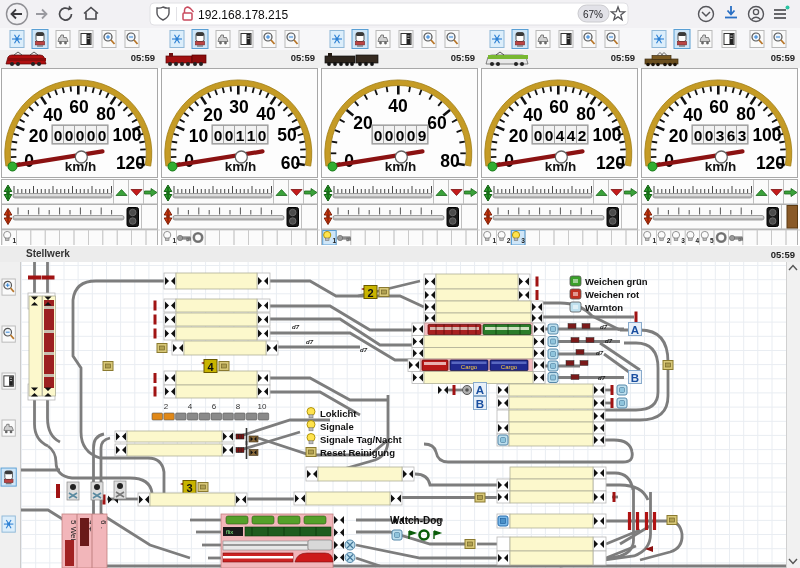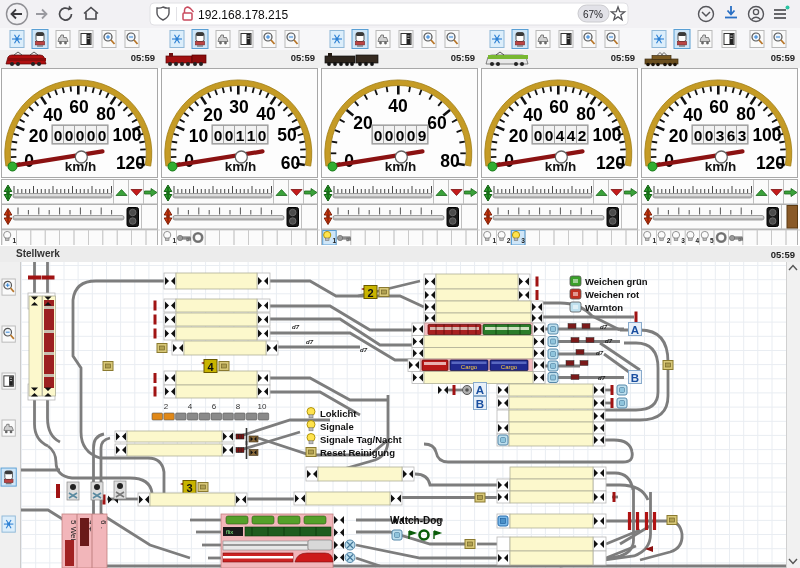--- a/index.html
+++ b/index.html
@@ -923,21 +923,21 @@
     <circle cx="81.2" cy="169.5" r="4.2" fill="none" stroke="#808080" stroke-width="2.6"></circle>
     <circle cx="81.2" cy="169.5" r="4.2" fill="none" stroke="#555" stroke-width="0.5"></circle>
     <g stroke="#6e6e6e" fill="#9a9a9a" stroke-width="0.8">
       <circle cx="92.10000000000001" cy="170" r="2.6"></circle>
       <rect x="94.60000000000001" y="168.9" width="7.5" height="2.2"></rect>
       <rect x="98.80000000000001" y="170" width="1.6" height="2.8"></rect>
       <rect x="101.00000000000001" y="170" width="1.6" height="2.2"></rect>
     </g>
   </svg>
 <div class="abs" style="left:0;top:246px;width:800px;height:16px;background:#ececec;border-bottom:1px solid #bbb"></div>
-<div class="abs" style="left:16px;top:248px;font-size:10px;font-weight:bold;color:#333">Stellwerk</div>
+<div class="abs" style="left:26px;top:248px;font-size:10px;font-weight:bold;color:#333">Stellwerk</div>
 <div class="abs" style="left:745px;top:249px;width:50px;text-align:right;font-size:9.5px;font-weight:bold;color:#222">05:59</div>
 <div class="abs" style="left:0;top:262px;width:20px;height:306px;background:#f0f0f0;border-right:1px solid #ccc"></div>
 <svg class="abs" style="left:0;top:262px" width="20" height="306">
     <g transform="translate(2,17) scale(0.95)">
       <rect x="0" y="0" width="14" height="17" fill="#fafafa" stroke="#b9b9b9"></rect>
       <circle cx="6" cy="6.5" r="4" fill="#eef4fa" stroke="#555" stroke-width="1.2"></circle>
       <line x1="9" y1="9.5" x2="12.5" y2="13.5" stroke="#b8762a" stroke-width="1.8"></line>
       <path d="M4,6.5 h4 M6,4.5 v4" stroke="#2a7fd4" stroke-width="1"></path>
     </g>
     <g transform="translate(2,64) scale(0.95)">

